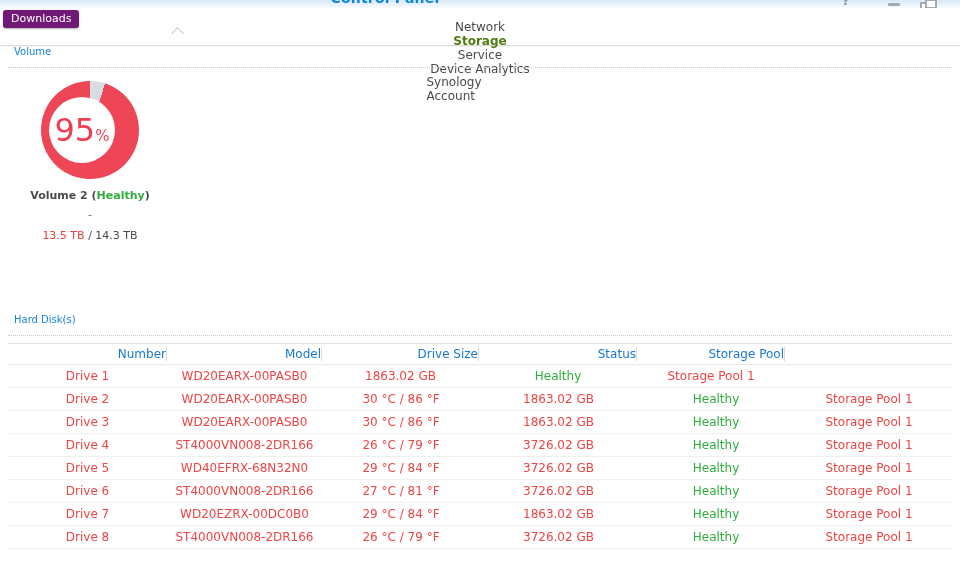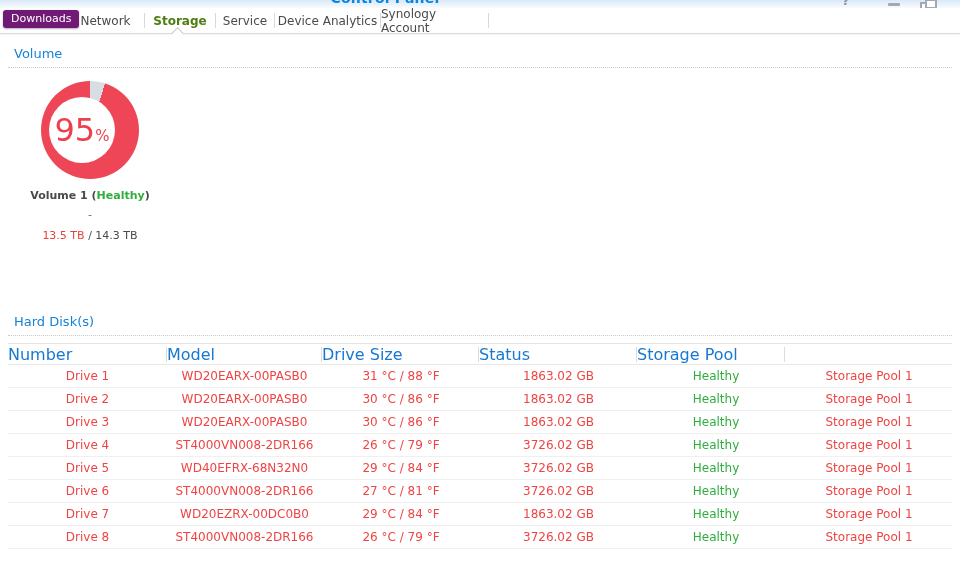--- a/index.html
+++ b/index.html
@@ -11,57 +11,57 @@
   .top-strip { position:absolute; left:0; top:0; width:960px; height:8px;
     background:linear-gradient(#d9e8f7,#f7fbfe); overflow:hidden; }
   .win-title { position:absolute; left:300px; top:-10px; width:170px; text-align:center;
     font-size:14px; font-weight:bold; color:#0a85e0; letter-spacing:.2px; }
   .help-glyph { position:absolute; left:842px; top:-7px; font-size:13px; color:#8f979e; font-weight:bold; }
   .min-glyph { position:absolute; left:888px; top:3px; width:12px; height:3px; background:#a3a9b0; border-radius:1px; }
   .max-glyph { position:absolute; left:920px; top:2px; width:11px; height:9px; border:2px solid #a3a9b0; background:#fff; }
   .max-glyph::after { content:""; position:absolute; left:3px; top:-5px; width:8px; height:6px; border:2px solid #a3a9b0; background:#fff; }
 
   
-  .tabbar { position:absolute; left:0; top:8px; width:960px; height:26px; background:#fff;
-    border-bottom:1px solid #dcdcdc; box-shadow:0 1px 0 rgba(0,0,0,0.04); display:flex; align-items:center; }
+  .tabbar { position:absolute; left:0; top:20px; width:960px; height:26px; background:#fff;
+    border-bottom:1px solid #dcdcdc; box-shadow:0 1px 0 rgba(0,0,0,0.04); display:flex; align-items:center;flex-direction:column; }
   .tabbar-pad { width:66px; height:1px; }
   .tab { height:26px; display:flex; align-items:center; justify-content:center;
     font-size:12px; color:#4a4a4a; cursor:pointer; }
   .tab.active { color:#4d7c0f; font-weight:bold; }
   .tab-sep { width:1px; height:15px; background:#d9d9d9; }
   .t-network { width:77px; } .t-storage { width:70px; } .t-service { width:58px; }
   .t-device { width:105px; } .t-account { width:107px; }
   .tab-caret { position:absolute; left:173px; top:29px; width:9px; height:9px; background:#fff;
     border-left:1px solid #c6c6c6; border-top:1px solid #c6c6c6; transform:rotate(45deg); }
 
   
   .dl-tooltip { position:absolute; left:3px; top:10px; background:#701a75; color:#fff;
     font-size:11px; padding:2px 8px 3px 8px; border-radius:3px; box-shadow:0 1px 2px rgba(0,0,0,.3); z-index:5; }
 
   
-  .section-heading { position:absolute; left:14px; font-size:13px; color:#1583d7; }
+  .section-heading { position:absolute; left:14px; font-size:10px; color:#1583d7; }
   .dotted-divider { position:absolute; left:8px; width:944px; border-top:1px dotted #c9c9c9; }
 
   
   .donut { position:absolute; left:41px; top:81px; width:98px; height:98px; border-radius:50%; }
   .donut-hole { position:absolute; left:8px; top:16px; width:66px; height:66px; border-radius:50%;
     background:#fff; display:flex; align-items:center; justify-content:center; }
   .donut-pct { color:#ee3f50; font-size:32px; line-height:1; }
   .donut-pct .sign { font-size:15px; }
   .vol-caption { position:absolute; left:0; top:189px; width:180px; text-align:center;
     font-size:11px; font-weight:bold; color:#4a4a4a; }
   .vol-caption .healthy { color:#2fae3e; }
   .vol-dash { position:absolute; left:0; top:208px; width:180px; text-align:center; font-size:11px; color:#6b6b6b; }
   .vol-size { position:absolute; left:0; top:229px; width:180px; text-align:center; font-size:11px; color:#4a4a4a; }
   .vol-size .used { color:#e8413f; }
 
   
   .disk-table { position:absolute; left:8px; top:343px; width:944px; }
   .thead { display:flex; height:22px; border-top:1px solid #e3e3e3; border-bottom:1px solid #e8e8e8; align-items:center; }
-  .th { font-size:16px; color:#1778d2; text-align:left; height:15px; line-height:15px;
+  .th { font-size:12px; color:#1778d2; text-align:right; height:15px; line-height:15px;
     border-right:1px solid #dcdcdc; }
   .tr { display:flex; height:23px; align-items:center; border-bottom:1px solid #f0f0f0; }
   .td { font-size:12px; color:#ef4444; text-align:center; }
   .td.status { color:#2fae3e; }
   .c0 { width:159px; } .c1 { width:155px; } .c2 { width:158px; }
   .c3 { width:157px; } .c4 { width:158px; } .c5 { width:148px; }
   .cspacer { width:9px; border-right:none !important; }
 </style>
 </head>
 <body>
@@ -94,41 +94,40 @@
   <div class="dl-tooltip">Downloads</div>
 
   <div class="section-heading" style="top:46px;">Volume</div>
   <div class="dotted-divider" style="top:67px;"></div>
 
   <div class="donut" id="donut" style="background: conic-gradient(rgb(216, 221, 227) 0deg, rgb(216, 221, 227) 18deg, rgb(238, 70, 86) 18deg, rgb(238, 70, 86) 360deg);">
     <div class="donut-hole">
       <div class="donut-pct"><span>95</span><span class="sign">%</span></div>
     </div>
   </div>
-  <div class="vol-caption"><span>Volume 1 (</span><span class="healthy">Healthy</span><span>)</span></div>
+  <div class="vol-caption"><span>Volume 2 (</span><span class="healthy">Healthy</span><span>)</span></div>
   <div class="vol-dash">-</div>
   <div class="vol-size"><span class="used">13.5 TB</span><span> / </span><span>14.3 TB</span></div>
 
   <div class="section-heading" style="top:314px;">Hard Disk(s)</div>
   <div class="dotted-divider" style="top:335px;"></div>
 
   <div class="disk-table">
     <div class="thead">
       <div class="th c0">Number</div>
       <div class="th c1">Model</div>
       <div class="th c3">Drive Size</div>
       <div class="th c4">Status</div>
       <div class="th c5">Storage Pool</div>
       <div class="th cspacer"></div>
     </div>
     <div id="disk-table-body">
   <div class="tr">
     <div class="td c0">Drive 1</div>
     <div class="td c1">WD20EARX-00PASB0</div>
-    <div class="td c2">31 °C / 88 °F</div>
     <div class="td c3">1863.02 GB</div>
     <div class="td c4 status">Healthy</div>
     <div class="td c5">Storage Pool 1</div>
     <div class="td cspacer"></div>
   </div>
 
   <div class="tr">
     <div class="td c0">Drive 2</div>
     <div class="td c1">WD20EARX-00PASB0</div>
     <div class="td c2">30 °C / 86 °F</div>

